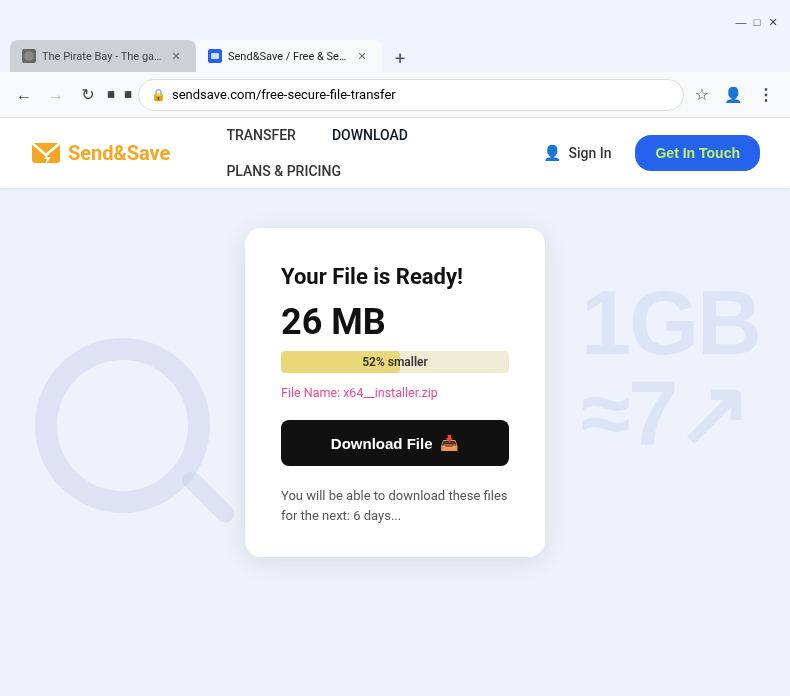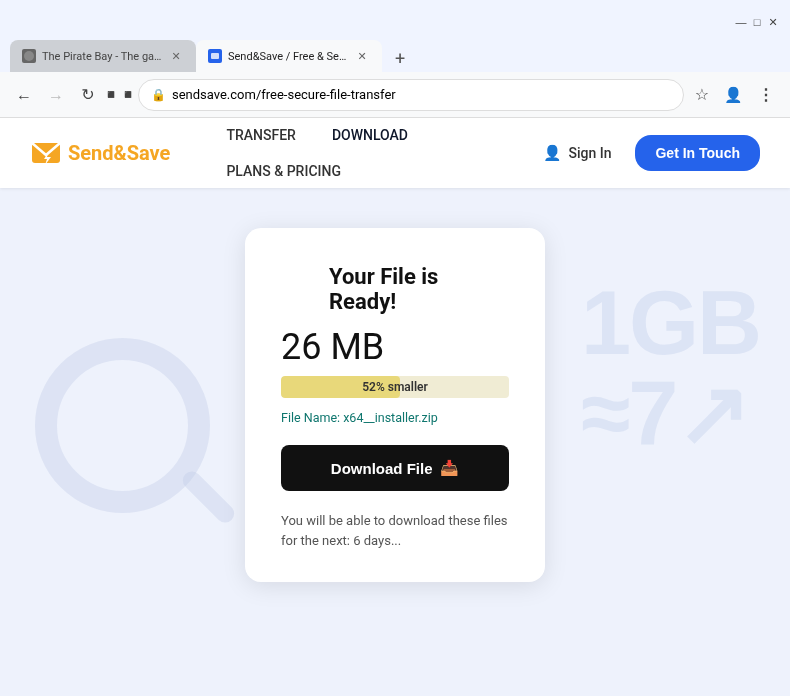--- a/index.html
+++ b/index.html
@@ -35,35 +35,35 @@
     .site-header { background: #fff; display: flex; align-items: center; padding: 0 30px; height: 70px; box-shadow: 0 1px 3px rgba(0,0,0,0.08); position: relative; z-index: 10; }
     .logo { display: flex; align-items: center; gap: 6px; margin-right: 40px; }
     .logo-icon { width: 32px; height: 32px; position: relative; }
     .logo-text { font-size: 20px; font-weight: 700; color: #111; }
     .logo-text span { color: #f5a623; }
     .site-nav { display: flex; align-items: center; gap: 4px; flex: 1; flex-wrap: wrap; }
     .nav-link { padding: 8px 16px; font-size: 14px; font-weight: 500; color: #333; cursor: pointer; text-decoration: none; }
     .nav-link.active { color: #0f172a; }
     .header-actions { display: flex; align-items: center; gap: 12px; margin-left: auto; }
     .sign-in-btn { display: flex; align-items: center; gap: 6px; font-size: 14px; font-weight: 500; color: #333; cursor: pointer; padding: 8px 12px; }
-    .get-in-touch-btn { background: #2563eb; color: #ffffff; padding: 10px 20px; border-radius: 16px; font-size: 14px; font-weight: 600; cursor: pointer; border: none; white-space: nowrap; }
+    .get-in-touch-btn { background: #2563eb; color: #bef264; padding: 10px 20px; border-radius: 16px; font-size: 14px; font-weight: 600; cursor: pointer; border: none; white-space: nowrap; }
 
     
     .main-area { display: flex; justify-content: center; align-items: center; padding: 40px 20px; position: relative; }
 
     
     .download-card { background: #fff; border-radius: 16px; padding: 36px 36px 32px; width: 300px; box-shadow: 0 4px 24px rgba(0,0,0,0.10); position: relative; z-index: 5; }
-    .card-title { font-size: 22px; font-weight: 700; color: #111; margin-bottom: 12px; margin-left: 48px; }
+    .card-title { font-size: 22px; font-weight: 700; color: #111; margin-bottom: 12px; }
     .card-desc { font-size: 13px; color: #555; line-height: 1.6; margin-bottom: 20px; }
     .card-desc strong { font-weight: 700; color: #111; }
-    .file-size { font-size: 36px; font-weight: 400; color: #111; margin-bottom: 8px; }
+    .file-size { font-size: 36px; font-weight: 700; color: #111; margin-bottom: 8px; }
     .progress-bar-container { background: #f0ecd4; border-radius: 4px; height: 22px; width: 100%; margin-bottom: 12px; overflow: hidden; position: relative; }
     .progress-bar-fill { background: #e8d87a; height: 100%; border-radius: 4px; display: flex; align-items: center; justify-content: center; }
     .progress-label { font-size: 12px; font-weight: 600; color: #333; position: absolute; left: 50%; top: 50%; transform: translate(-50%, -50%); white-space: nowrap; }
-    .file-name { font-size: 12.5px; color: #0f766e; margin-bottom: 20px; }
+    .file-name { font-size: 12.5px; color: #ec4899; margin-bottom: 20px; }
     .download-btn { background: #111; color: #fff; width: 100%; padding: 14px; border-radius: 8px; font-size: 15px; font-weight: 600; cursor: pointer; border: none; display: flex; align-items: center; justify-content: center; gap: 8px; margin-bottom: 20px; }
     .expiry-text { font-size: 13px; color: #555; line-height: 1.5; }
   </style>
 </head>
 <body>
 
 <div>
 
   <div class="title-bar">
     <div class="title-bar-left"></div>

